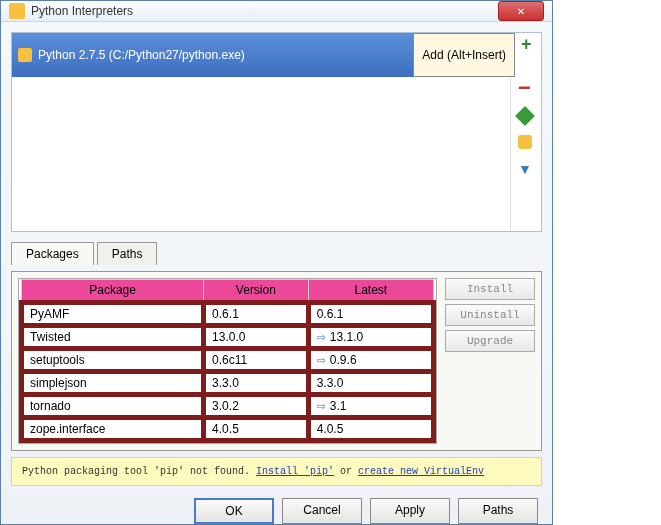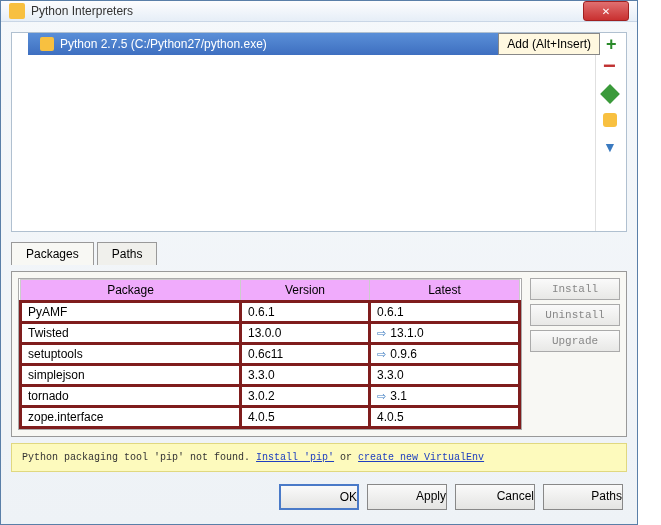--- a/index.html
+++ b/index.html
@@ -1,51 +1,51 @@
 <!DOCTYPE html>
 <html><head>
 <meta charset="utf-8">
 <style>
 * { box-sizing: border-box; margin: 0; padding: 0; }
 body { font-family: "Segoe UI", Tahoma, sans-serif; font-size: 12px; background: #fff; overflow: hidden; }
-.window { width: 638px; height: 525px; border: 1px solid #5a7fa8; display: flex; flex-direction: column; background: linear-gradient(#f5f8fb, #eef2f6); }
+.window { width: 553px; height: 525px; border: 1px solid #5a7fa8; display: flex; flex-direction: column; background: linear-gradient(#f5f8fb, #eef2f6); }
 .titlebar { height: 30px; background: linear-gradient(#fdfdfe, #e6eef7); display: flex; align-items: center; padding: 0 8px; border-bottom: 1px solid #c9d6e6; }
 .titlebar .icon { width: 16px; height: 16px; margin-right: 6px; background: #f8c040; border-radius: 2px; }
 .titlebar .title { flex: 1; color: #333; }
 .titlebar .close { width: 46px; height: 20px; background: linear-gradient(#e07070, #c93030); border: 1px solid #a02020; border-radius: 3px; display: flex; align-items: center; justify-content: center; color: #fff; font-size: 10px; }
 .content { flex: 1; display: flex; flex-direction: column; padding: 10px; gap: 6px; }
 .interp-panel { border: 1px solid #b0c0d0; background: #fff; height: 200px; display: flex; flex-direction: column; }
 .interp-row { display: flex; }
-.interp-item { flex: 1; background: linear-gradient(#5a8fd8, #3e6fc0); color: #fff; padding: 4px 12px; display: flex; align-items: center; font-size: 12px; margin-left: 16px; }
+.interp-item { flex: 1; background: linear-gradient(#5a8fd8, #3e6fc0); color: #fff; padding: 4px 6px; display: flex; align-items: center; font-size: 12px; }
 .interp-item .py-icon { width: 14px; height: 14px; background: #f8c040; border-radius: 2px; margin-right: 6px; }
-.tooltip-btn { background: #fff8e0; border: 1px solid #888; padding: 3px 8px; margin-right: 2px; }
+.tooltip-btn { background: #fff8e0; border: 1px solid #888; padding: 14px 8px; margin-right: 2px; }
 .side-tools { width: 30px; display: flex; flex-direction: column; align-items: center; gap: 10px; padding-top: 6px; }
 .side-tools .tool { width: 16px; height: 16px; cursor: pointer; }
 .plus { color: #2a8a2a; font-size: 18px; font-weight: bold; line-height: 14px; }
 .minus { color: #c03030; font-size: 22px; font-weight: bold; line-height: 10px; }
 .pencil { width: 14px; height: 14px; background: #3a9a3a; transform: rotate(45deg); }
 .py-mini { width: 14px; height: 14px; background: #f8c040; border-radius: 3px; }
 .filter { color: #3a7ac0; font-size: 14px; }
 .interp-body { flex: 1; display: flex; }
 .interp-white { flex: 1; background: #fff; border-right: 1px solid #e0e0e0; }
 .tabs { display: flex; margin-top: 4px; }
 .tab { border: 1px solid #999; background: #f0f0ec; padding: 4px 14px; border-bottom: none; margin-right: 3px; font-size: 12px; cursor: pointer; }
 .tab.active { background: #f8f8f4; }
 .pkg-panel { border: 1px solid #999; background: #f8f8f4; padding: 6px; display: flex; gap: 8px; }
 .pkg-table-wrap { flex: 1; border: 1px solid #aaa; background: #fff; }
 table { width: 100%; border-collapse: collapse; font-size: 12px; }
-th { background: #f0abfc; border: 1px solid #ccc; padding: 3px 6px; font-weight: normal; text-align: center; }
-td { border: 3px solid #7f1d1d; padding: 2px 6px; height: 19px; margin-top: 16px; }
+th { background: #ec4899; border: 1px solid #ccc; padding: 3px 6px; font-weight: normal; text-align: center; }
+td { border: 5px solid #7f1d1d; padding: 2px 6px; height: 19px; margin-top: 16px; }
 .arrow { color: #3a7ac0; font-size: 11px; margin-right: 4px; }
 .pkg-btns { width: 90px; display: flex; flex-direction: column; gap: 4px; }
 .pkg-btn { border: 1px solid #aaa; background: linear-gradient(#fafafa, #e8e8e6); padding: 4px 14px; font-size: 11px; color: #888; text-align: center; font-family: "Courier New", monospace; }
 .warning-bar { background: #fdfabd; border: 1px solid #e0d880; padding: 8px 10px; font-family: "Courier New", monospace; font-size: 10px; color: #333; }
 .warning-bar a { color: #2040c0; text-decoration: underline; cursor: pointer; }
 .dialog-btns { display: flex; justify-content: flex-end; gap: 8px; padding: 6px 4px; }
-.dlg-btn { border: 1px solid #888; background: linear-gradient(#fafafa, #e4e4e2); padding: 4px 0; width: 80px; font-size: 12px; text-align: right; cursor: pointer; }
+.dlg-btn { border: 1px solid #888; background: linear-gradient(#fafafa, #e4e4e2); padding: 4px 0; width: 80px; font-size: 12px; text-align: center; cursor: pointer; }
 .dlg-btn.default { border: 2px solid #4a7ac8; }
 </style>
 </head>
 <body>
 
 <div class="window">
   <div class="titlebar">
     <div class="icon"></div>
     <div class="title">Python Interpreters</div>
     <div class="close">✕</div>
@@ -133,18 +133,18 @@
         <div class="pkg-btn">Upgrade</div>
       </div>
     </div>
 
     <div class="warning-bar">
       <span>Python packaging tool 'pip' not found. </span><a>Install 'pip'</a><span> or </span><a>create new VirtualEnv</a>
     </div>
 
     <div class="dialog-btns">
       <div class="dlg-btn default">OK</div>
+      <div class="dlg-btn">Cancel</div>
       <div class="dlg-btn">Apply</div>
-      <div class="dlg-btn">Cancel</div>
       <div class="dlg-btn">Paths</div>
     </div>
   </div>
 </div>
 
 </body></html>

